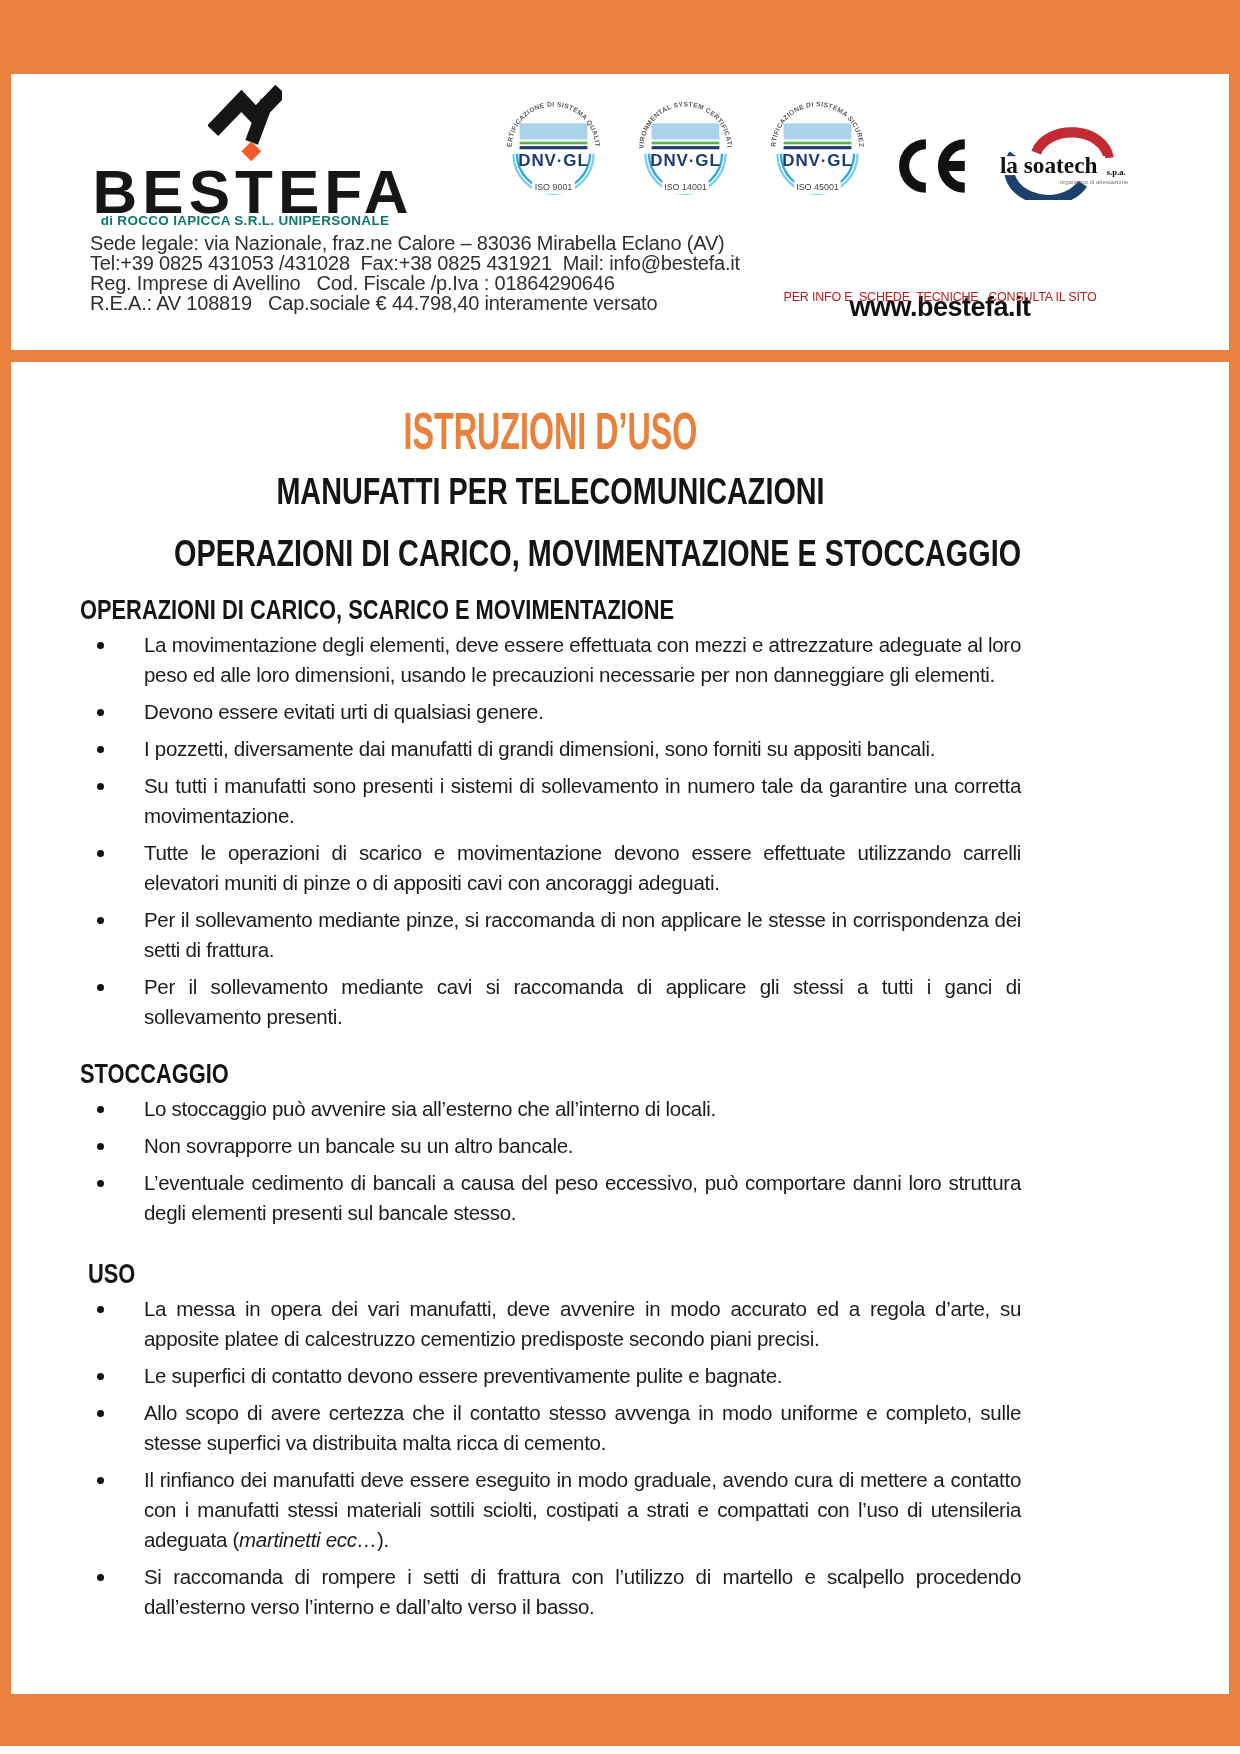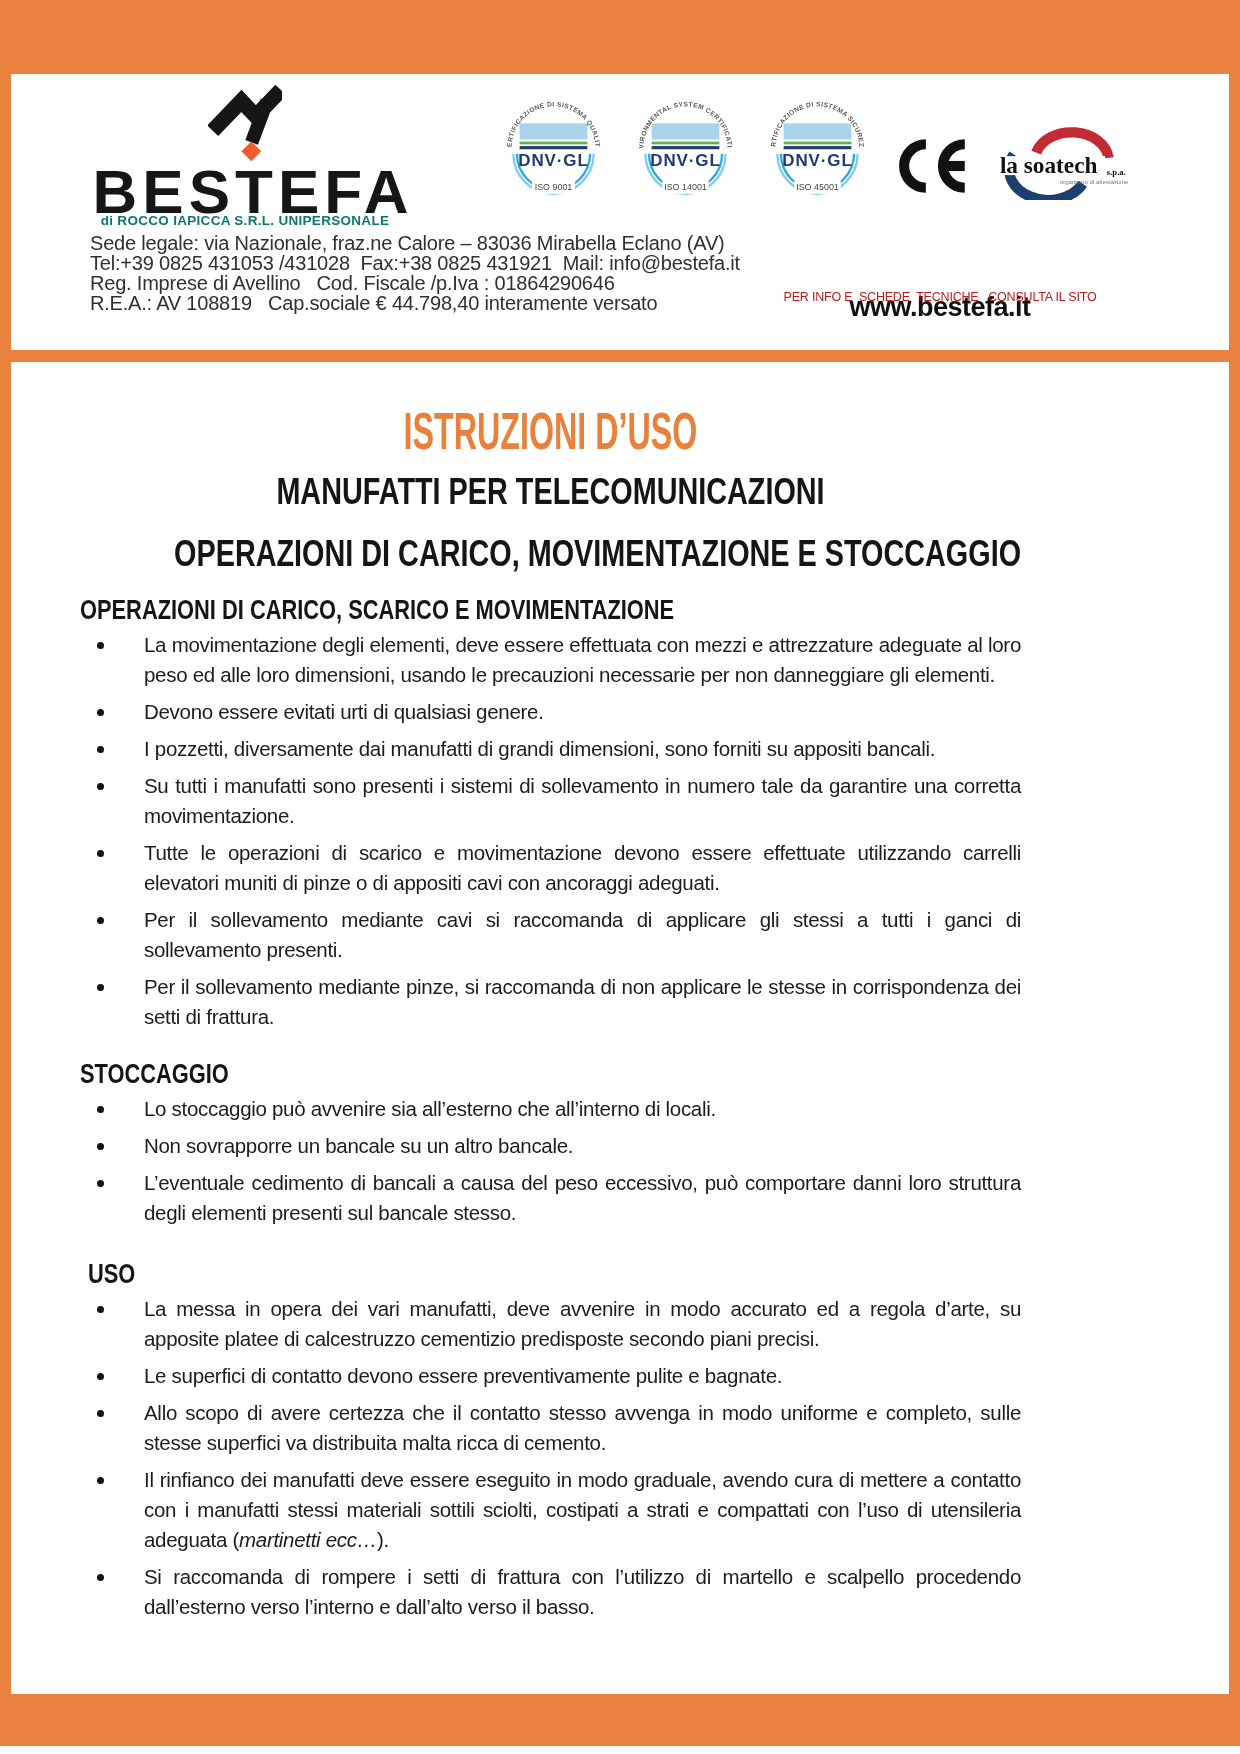--- a/index.html
+++ b/index.html
@@ -177,22 +177,22 @@
   <h2 class="doc-sub1">MANUFATTI PER TELECOMUNICAZIONI</h2>
   <h2 class="doc-sub2">OPERAZIONI DI CARICO, MOVIMENTAZIONE E STOCCAGGIO</h2>
 
   <h3 class="sec-h h3-carico">OPERAZIONI DI CARICO, SCARICO E MOVIMENTAZIONE</h3>
   <ul class="bullets">
     <li>La movimentazione degli elementi, deve essere effettuata con mezzi e attrezzature adeguate al loro peso ed alle loro dimensioni, usando le precauzioni necessarie per non danneggiare gli elementi.</li>
     <li>Devono essere evitati urti di qualsiasi genere.</li>
     <li>I pozzetti, diversamente dai manufatti di grandi dimensioni, sono forniti su appositi bancali.</li>
     <li>Su tutti i manufatti sono presenti i sistemi di sollevamento in numero tale da garantire una corretta movimentazione.</li>
     <li>Tutte le operazioni di scarico e movimentazione devono essere effettuate utilizzando carrelli elevatori muniti di pinze o di appositi cavi con ancoraggi adeguati.</li>
+    <li>Per il sollevamento mediante pinze, si raccomanda di non applicare le stesse in corrispondenza dei setti di frattura.</li>
     <li>Per il sollevamento mediante cavi si raccomanda di applicare gli stessi a tutti i ganci di sollevamento presenti.</li>
-    <li>Per il sollevamento mediante pinze, si raccomanda di non applicare le stesse in corrispondenza dei setti di frattura.</li>
   </ul>
 
   <h3 class="sec-h h3-stoccaggio">STOCCAGGIO</h3>
   <ul class="bullets">
     <li>Lo stoccaggio può avvenire sia all’esterno che all’interno di locali.</li>
     <li>Non sovrapporre un bancale su un altro bancale.</li>
     <li>L’eventuale cedimento di bancali a causa del peso eccessivo, può comportare danni loro struttura degli elementi presenti sul bancale stesso.</li>
   </ul>
 
   <h3 class="sec-h h3-uso">USO</h3>

